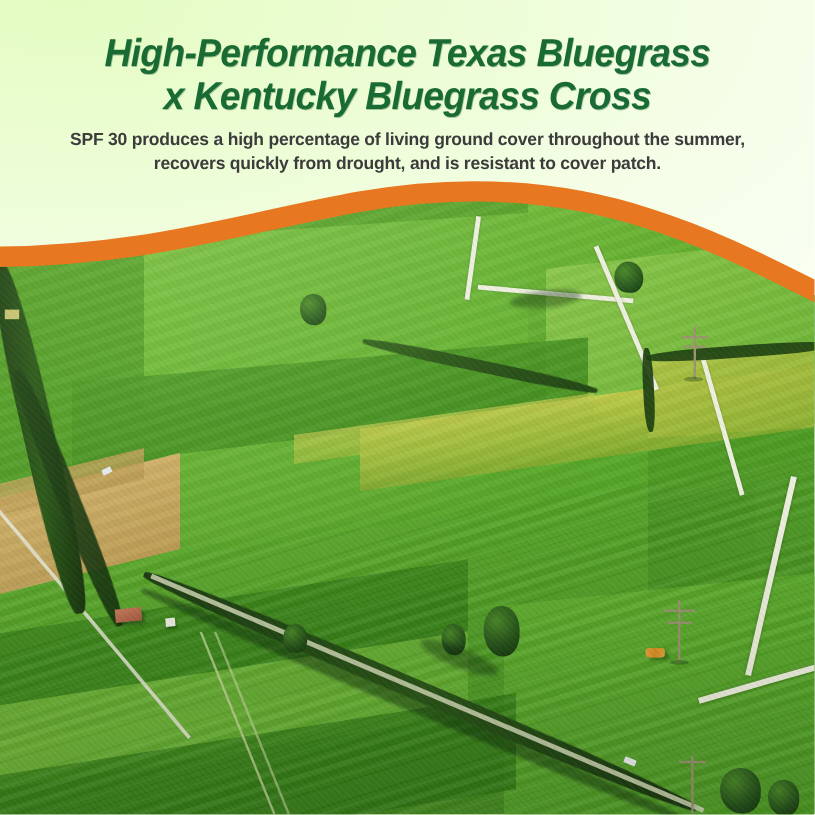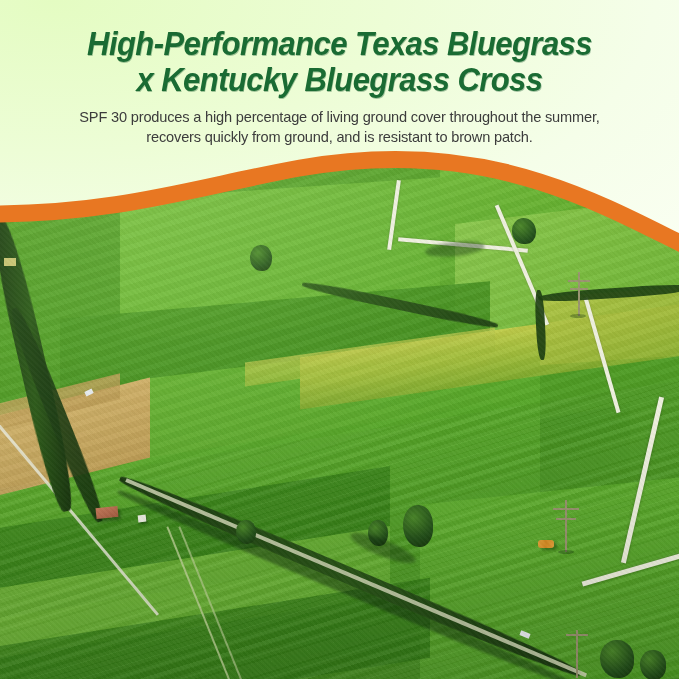--- a/index.html
+++ b/index.html
@@ -51,21 +51,21 @@
     transform-origin: center top;
     text-shadow: 0.6px 0.6px 0 rgba(20,90,42,0.35);
   }
   .title .line2 { display: block; }
 
   .subtitle {
     margin: 0;
     padding: 9px 44px 0 44px;
     color: #3c3c3c;
     font-family: "Liberation Sans", sans-serif;
-    font-weight: normal;
+    font-weight: bold;
     font-size: 14.6px;
     line-height: 20px;
     letter-spacing: -0.18px;
   }
   .subtitle .sline { display: block; }
 
   
   .wave-layer {
     position: absolute;
     left: 0; top: 0;
@@ -506,17 +506,17 @@
     </svg>
   </div>
 
   <div class="header-text">
     <h1 class="title">
       <span class="line1">High-Performance Texas Bluegrass</span>
       <span class="line2">x Kentucky Bluegrass Cross</span>
     </h1>
     <p class="subtitle">
       <span class="sline">SPF 30 produces a high percentage of living ground cover throughout the summer,</span>
-      <span class="sline">recovers quickly from ground, and is resistant to brown patch.</span>
+      <span class="sline">recovers quickly from drought, and is resistant to cover patch.</span>
     </p>
   </div>
 
 </div>
 
 </body></html>

